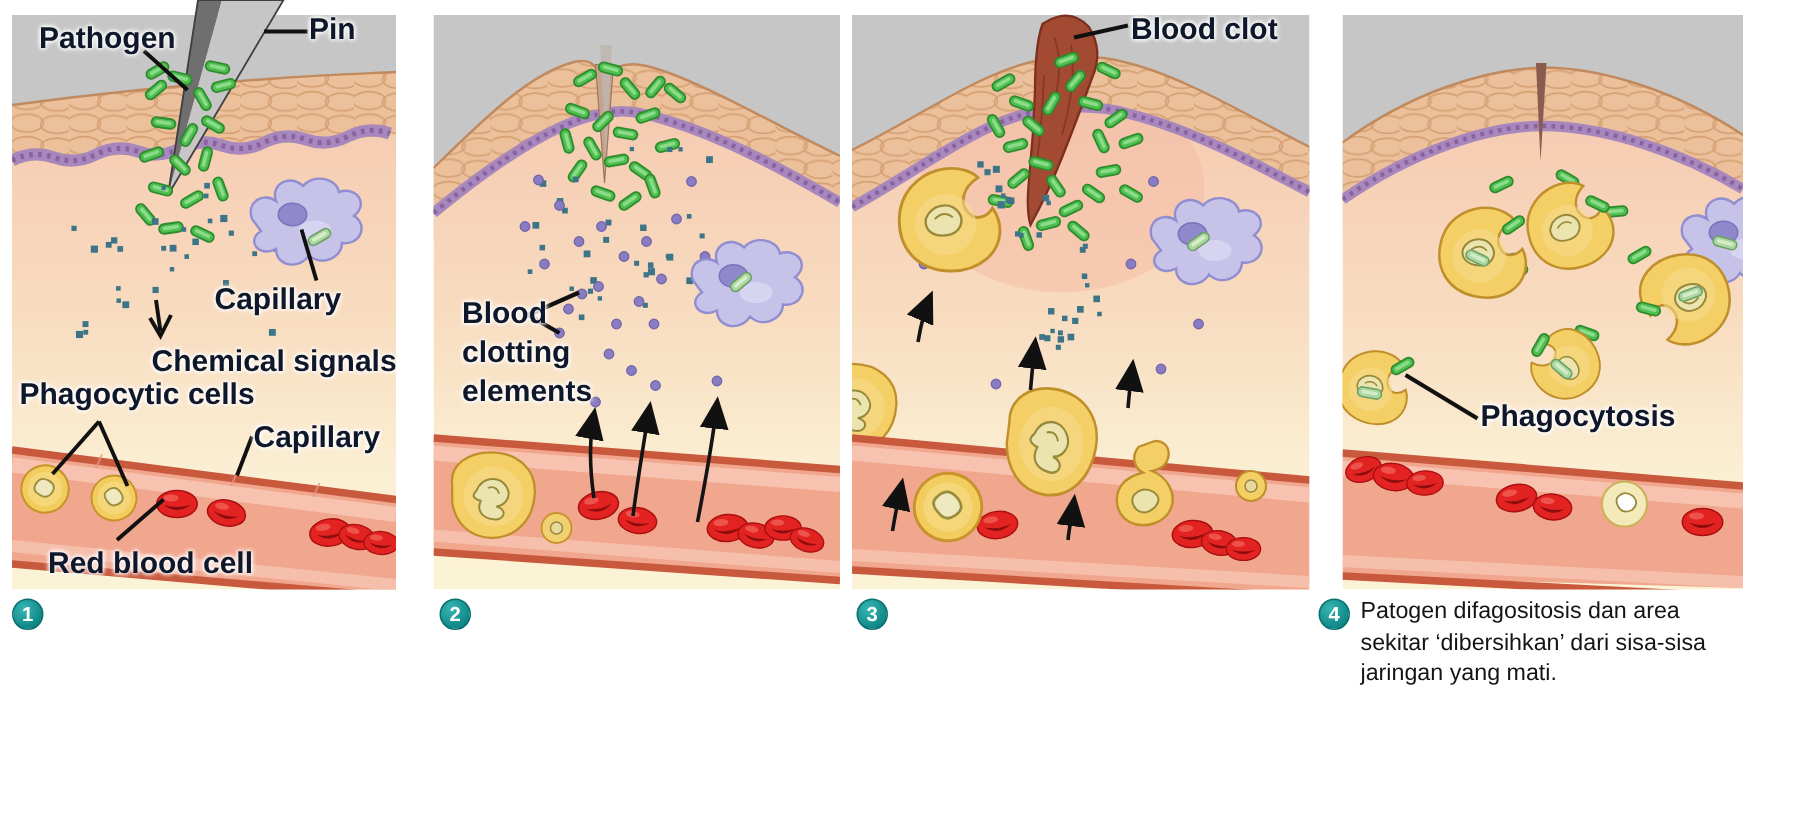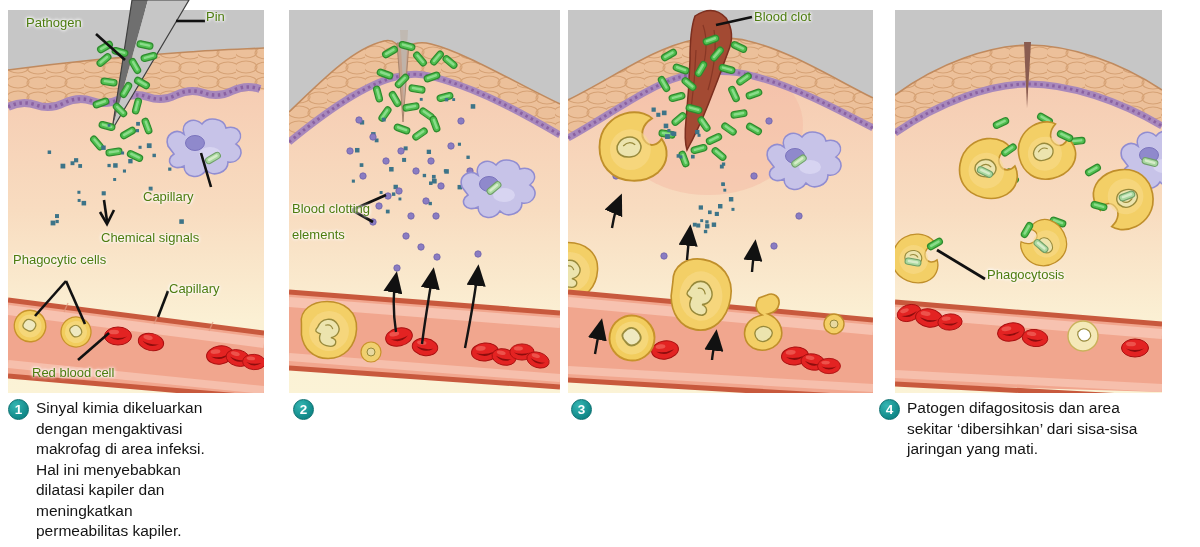--- a/index.html
+++ b/index.html
@@ -1,20 +1,20 @@
 <!DOCTYPE html>
 <html><head>
 <meta charset="utf-8">
 <style>
   html,body{margin:0;padding:0;background:#fff;}
   #stage{position:relative;width:1200px;height:547px;background:#ffffff;overflow:hidden;
          font-family:"Liberation Sans","DejaVu Sans",sans-serif;}
   .panel-art{position:absolute;top:0;}
-  .lbl{position:absolute;font-size:13px;color:#4d7c0f;white-space:nowrap;
-       text-shadow:0 0 3px #fff,0 0 3px #fff,0 0 4px #fff;}
+  .lbl{position:absolute;font-size:20px;color:#0f172a;white-space:nowrap;
+       text-shadow:0 0 3px #fff,0 0 3px #fff,0 0 4px #fff;font-weight:bold;}
   .lbl.wrap{white-space:normal;line-height:26px;}
   .cap{position:absolute;top:398px;display:flex;align-items:flex-start;gap:7px;
        font-size:15.5px;line-height:20.5px;color:#141414;}
   .cap .num{flex:0 0 auto;width:21px;height:21px;border-radius:50%;
        background:radial-gradient(circle at 35% 30%,#35b6b3,#0e8585 75%);
        border:1px solid #0a6f6f;box-sizing:border-box;color:#fff;font-weight:bold;
        font-size:13.5px;line-height:19px;text-align:center;margin-top:1px;}
   .cap .txt{margin:0;}
 </style>
 </head>
@@ -509,27 +509,26 @@
   </g>
 </svg>
 
 <div class="lbl" style="left:26px;top:15px">Pathogen</div>
 <div class="lbl" style="left:206px;top:9px">Pin</div>
 <div class="lbl" style="left:143px;top:189px">Capillary</div>
 <div class="lbl" style="left:101px;top:230px">Chemical signals</div>
 <div class="lbl" style="left:13px;top:252px">Phagocytic cells</div>
 <div class="lbl" style="left:169px;top:281px">Capillary</div>
 <div class="lbl" style="left:32px;top:365px">Red blood cell</div>
-<div class="lbl wrap" style="left:292px;top:196px;width:86px">Blood clotting elements</div>
+<div class="lbl wrap" style="left:308px;top:196px;width:86px">Blood clotting elements</div>
 <div class="lbl" style="left:754px;top:9px">Blood clot</div>
 <div class="lbl" style="left:987px;top:267px">Phagocytosis</div>
 
 <div class="cap" style="left:8px">
   <div class="num">1</div>
-  <p class="txt" style="width:192px">Sinyal kimia dikeluarkan dengan mengaktivasi makrofag di area infeksi. Hal ini menyebabkan dilatasi kapiler dan meningkatkan permeabilitas kapiler.</p>
 </div>
 <div class="cap" style="left:293px">
   <div class="num">2</div>
 </div>
 <div class="cap" style="left:571px">
   <div class="num">3</div>
 </div>
 <div class="cap" style="left:879px">
   <div class="num">4</div>
   <p class="txt" style="width:260px">Patogen difagositosis dan area sekitar ‘dibersihkan’ dari sisa-sisa jaringan yang mati.</p>

